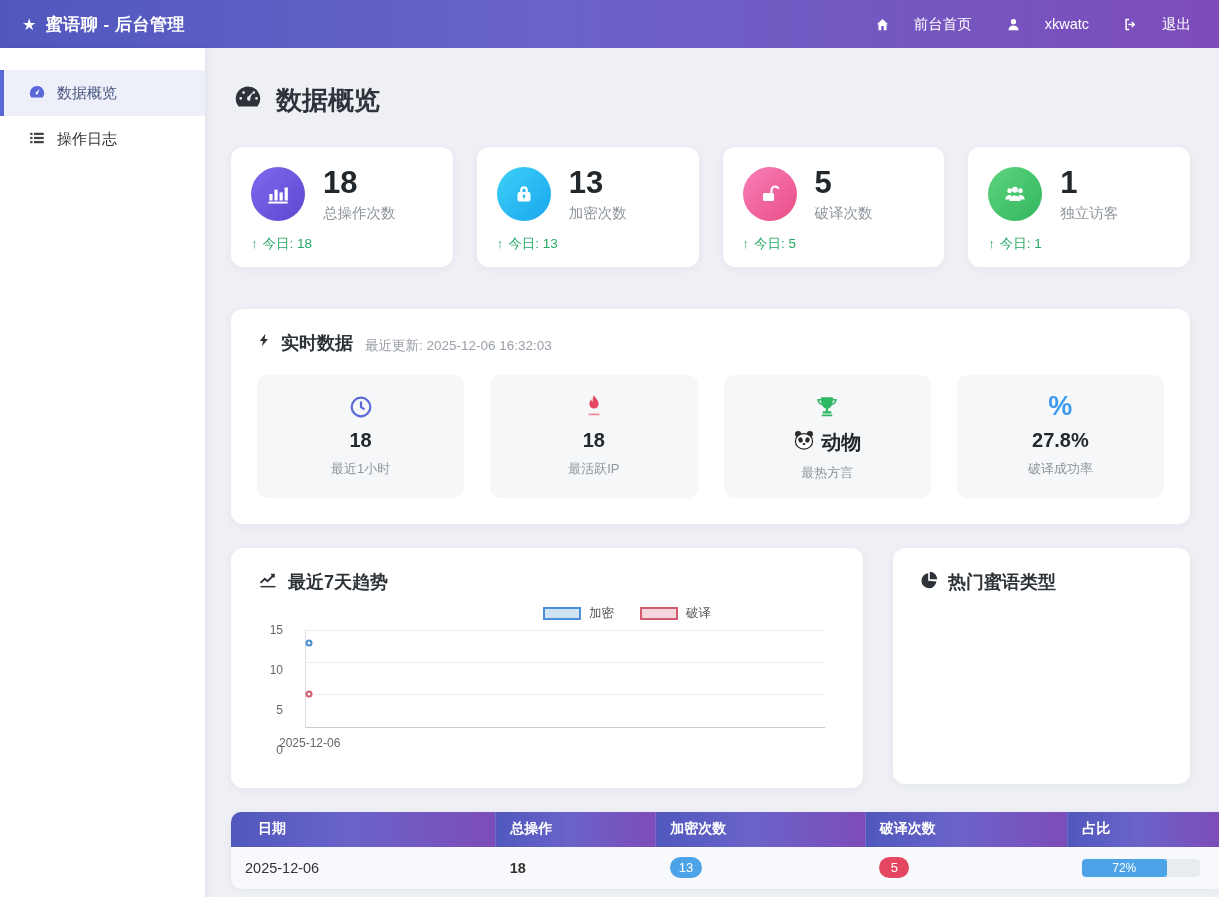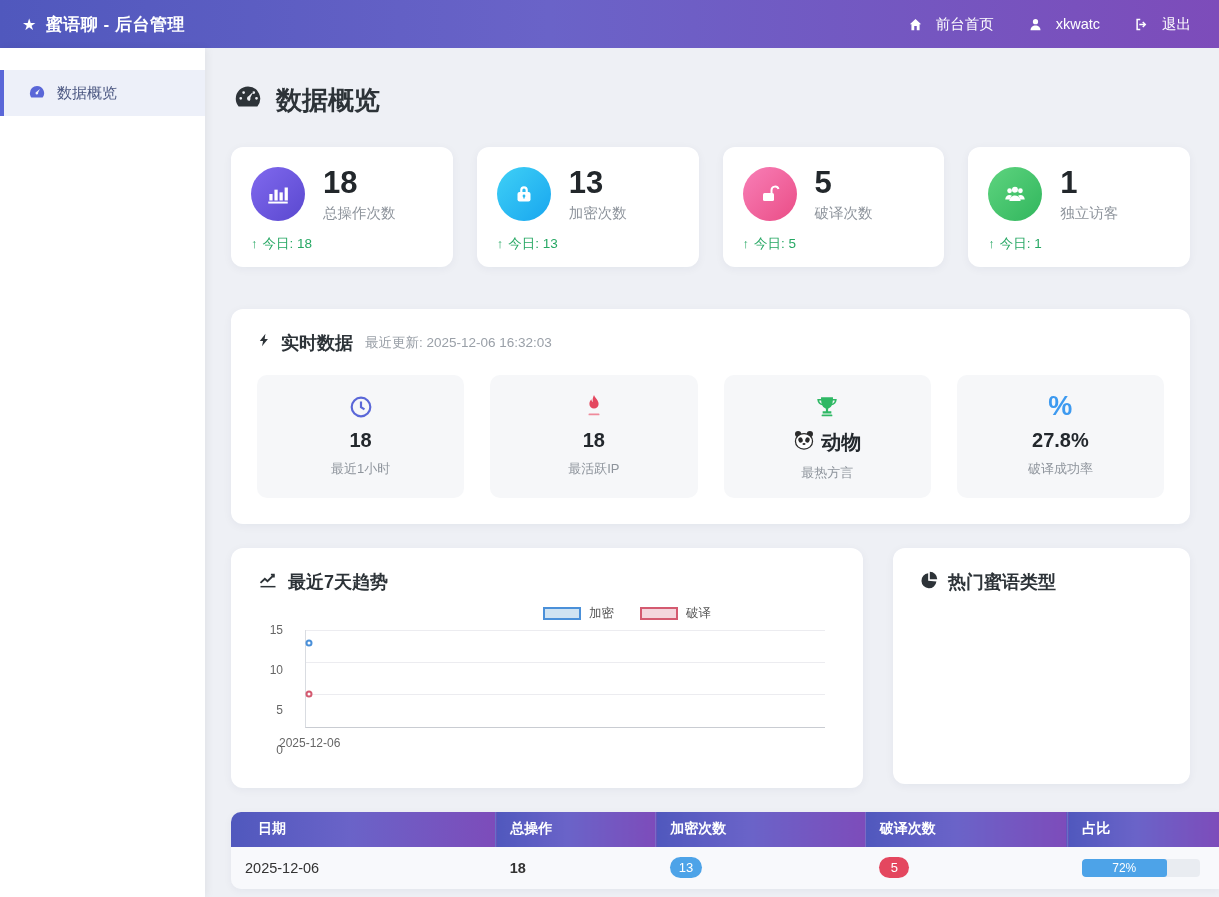--- a/index.html
+++ b/index.html
@@ -6,21 +6,21 @@
   html,body { width:1219px; height:897px; overflow:hidden;
     font-family:"Liberation Sans","DejaVu Sans",sans-serif; background:#eef0f5; }
 
   
   .navbar { height:48px; display:flex; align-items:center; justify-content:space-between;
     padding:0 28px 0 22px; color:#fff;
     background:linear-gradient(90deg,#5058bd 0%,#6a63c8 45%,#7d4cba 100%); }
   .brand { display:flex; align-items:center; gap:9px; font-size:17px; font-weight:bold; letter-spacing:.5px; }
   .brand .star { font-size:16px; }
   .nav-links { display:flex; align-items:center; gap:34px; }
-  .nav-link { display:flex; align-items:center; gap:13px; color:#fff; font-size:14.5px;
+  .nav-link { display:flex; align-items:center; gap:24px; color:#fff; font-size:14.5px;
     cursor:pointer; text-decoration:none; }
   .nav-link svg { display:block; }
 
   
   .layout { display:flex; height:849px; }
   .sidebar { width:205px; background:#fff; box-shadow:2px 0 8px rgba(0,0,0,.06); flex-shrink:0; padding-top:22px; }
   .side-item { display:flex; align-items:center; gap:11px; height:46px; padding:0 20px 0 24px;
     font-size:15px; color:#333; cursor:pointer; border-left:4px solid transparent; }
   .side-item.active { background:#edf0f9; border-left-color:#5a67d8; color:#4a5680; }
   .side-item.active svg { color:#5a67d8; }
@@ -46,21 +46,21 @@
   .stat-value { font-size:31px; font-weight:bold; color:#22272b; line-height:1.15; }
   .stat-label { font-size:14.5px; color:#8e949c; margin-top:3px; }
   .stat-today { margin-top:12px; font-size:13.5px; color:#27a864; display:flex; align-items:center; gap:5px; }
   .stat-today .arrow { font-weight:bold; font-size:13px; }
 
   
   .card { background:#fff; border-radius:12px; box-shadow:0 2px 10px rgba(20,30,70,.05); }
 
   
   .realtime { padding:22px 26px 26px; margin-bottom:24px; }
-  .section-head { display:flex; align-items:center; gap:12px; margin-bottom:20px; }
+  .section-head { display:flex; align-items:flex-end; gap:12px; margin-bottom:20px; }
   .section-title { display:flex; align-items:center; gap:9px; font-size:18px; font-weight:bold; color:#2d3338; }
   .section-sub { font-size:13.5px; color:#9aa0a8; }
   .rt-grid { display:grid; grid-template-columns:repeat(4,1fr); gap:26px; }
   .rt-tile { background:#f6f7f9; border-radius:10px; padding:18px 10px 16px; text-align:center; }
   .rt-icon { height:28px; display:flex; align-items:center; justify-content:center; margin-bottom:8px; }
   .rt-value { font-size:20px; font-weight:bold; color:#23282d;
     display:flex; align-items:center; justify-content:center; gap:6px; }
   .rt-label { font-size:13px; color:#8e949c; margin-top:8px; }
   .pct-glyph { font-size:27px; font-weight:bold; color:#3d9af0; line-height:1; }
 
@@ -145,20 +145,31 @@
 
 <div class="layout">
 
   <aside class="sidebar">
     <div class="side-item active">
       <span><svg width="18" height="18" viewBox="0 0 24 24" fill="currentColor">
             <path d="M12 4a9.5 9.5 0 0 0-9.5 9.5c0 2.2.8 4.2 2 5.8h15A9.5 9.5 0 0 0 12 4zm0 11.4a2 2 0 0 1-2-2c0-.9.6-1.6 1.4-1.9L16 8l-2.5 4.8c.1.2.1.4.1.6a2 2 0 0 1-1.6 2z"></path>
           </svg></span>
       <span>数据概览</span>
     </div>
+    <div class="side-item">
+      <span><svg width="18" height="18" viewBox="0 0 24 24" fill="currentColor">
+            <rect x="3" y="5" width="3" height="3"></rect>
+            <rect x="8" y="5" width="13" height="3"></rect>
+            <rect x="3" y="10.5" width="3" height="3"></rect>
+            <rect x="8" y="10.5" width="13" height="3"></rect>
+            <rect x="3" y="16" width="3" height="3"></rect>
+            <rect x="8" y="16" width="13" height="3"></rect>
+          </svg></span>
+      <span>操作日志</span>
+    </div>
   </aside>
 
   <main class="main">
 
     <h1 class="page-title">
       <span><svg width="30" height="30" viewBox="0 0 24 24" fill="currentColor">
             <path d="M12 3.5A9.8 9.8 0 0 0 2.2 13.3c0 2.4.9 4.6 2.3 6.2h15A9.8 9.8 0 0 0 12 3.5zm-5.8 10.6a1.1 1.1 0 1 1 0-2.2 1.1 1.1 0 0 1 0 2.2zm2.3-4.6a1.1 1.1 0 1 1 0-2.2 1.1 1.1 0 0 1 0 2.2zm4.6 5.6a1.9 1.9 0 0 1-1.9-1.9c0-.8.5-1.5 1.2-1.8l3.8-3.6-2.3 4.6v.8a1.9 1.9 0 0 1-.8 1.9zm2.4-6.7a1.1 1.1 0 1 1 2.2 0 1.1 1.1 0 0 1-2.2 0zm3.3 5.7a1.1 1.1 0 1 1 0-2.2 1.1 1.1 0 0 1 0 2.2z"></path>
           </svg></span>
       <span>数据概览</span>
     </h1>

